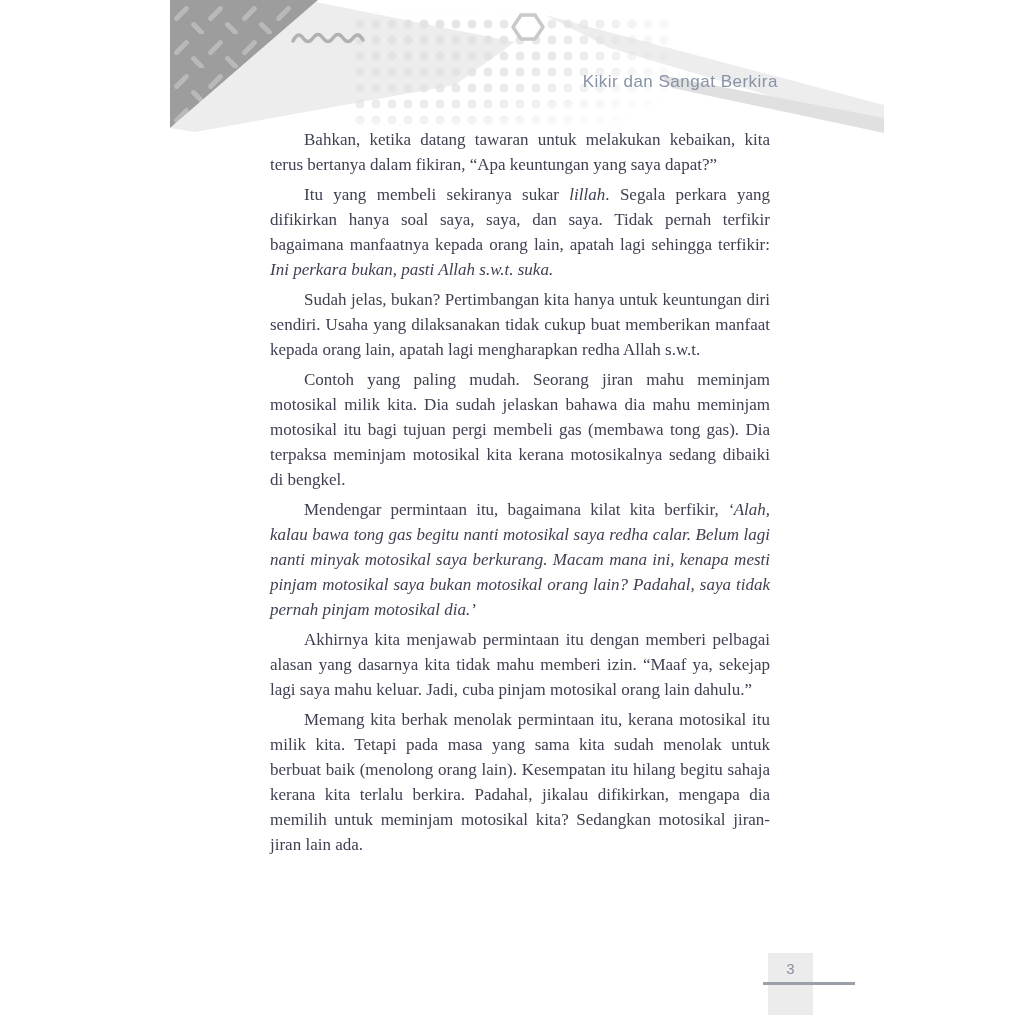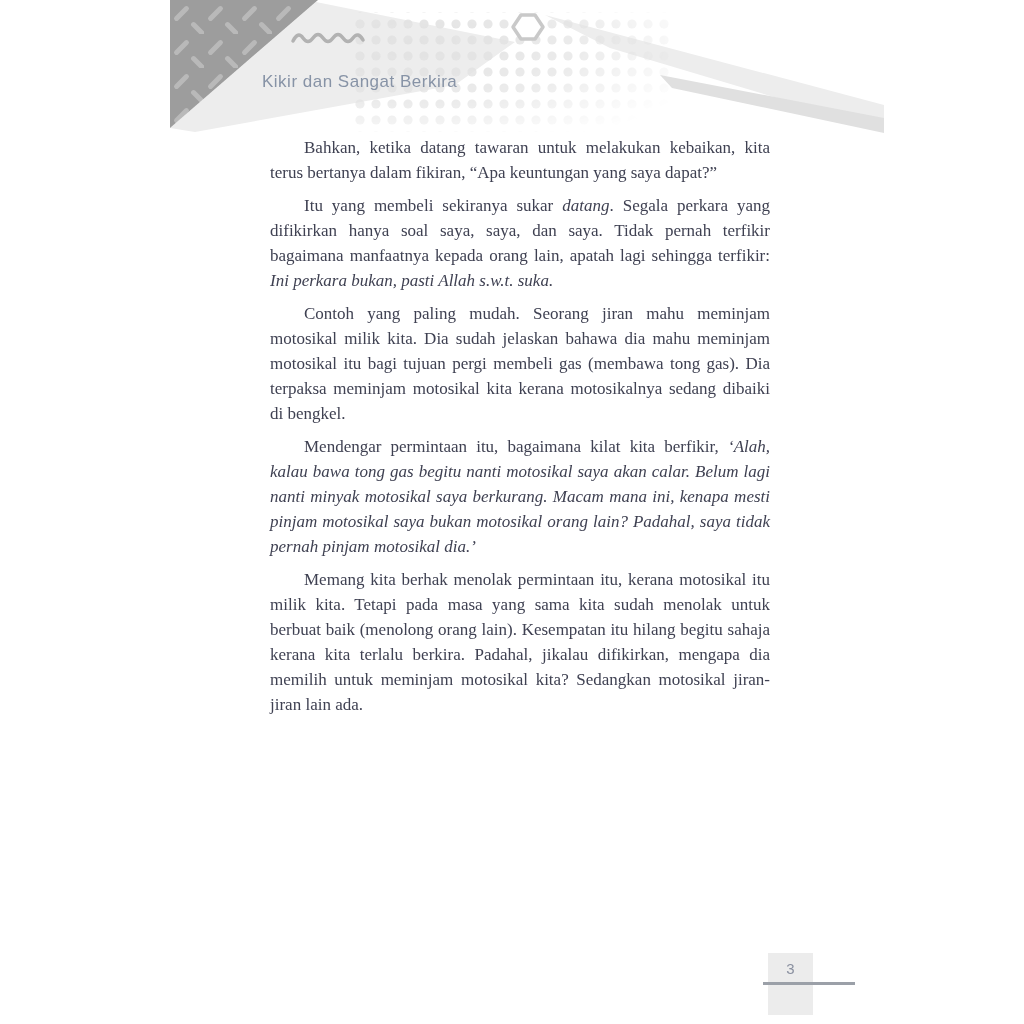--- a/index.html
+++ b/index.html
@@ -1,29 +1,29 @@
 <!DOCTYPE html>
 <html><head>
 <meta charset="utf-8">
 <style>
   html,body{margin:0;padding:0;background:#ffffff;}
   body{width:1024px;height:1024px;overflow:hidden;font-family:"Liberation Serif",serif;}
   .page{position:relative;width:1024px;height:1024px;background:#ffffff;}
   .decor-svg{position:absolute;top:0;left:0;z-index:1;}
   .chapter-title{
     position:absolute;top:72px;left:262px;width:516px;z-index:2;
-    text-align:left;font-family:"Liberation Sans",sans-serif;
+    text-align:right;font-family:"Liberation Sans",sans-serif;
     font-size:17px;font-weight:400;letter-spacing:0.5px;color:#8793a6;
   }
   .body-text{
     position:absolute;top:127px;left:270px;width:500px;z-index:2;
     font-size:17px;line-height:25px;color:#3f4152;
     text-align:justify;
   }
-  .para{margin:8px 0 5px 0;text-indent:34px;}
+  .para{margin:0 0 5px 0;text-indent:34px;}
   .para em{font-style:italic;}
   .footer-tab{
     position:absolute;left:768px;top:953px;width:45px;height:62px;
     background:#ececec;z-index:1;
   }
   .page-num{
     display:block;text-align:center;margin-top:7px;
     font-family:"Liberation Sans",sans-serif;font-size:15px;color:#8a90a0;
   }
   .footer-rule{
@@ -72,23 +72,25 @@
 
     <path d="M293,41 Q298,31 303,38 Q308,45 313,38 Q318,31 323,38 Q328,45 333,38 Q338,31 343,38 Q348,45 353,38 Q358,31 363,40" fill="none" stroke="#b2b2b2" stroke-width="3.5" stroke-linecap="round"></path>
 
     <polygon points="513,27 521,15 535,15 543,27 535,39 521,39" fill="#ffffff" stroke="#c9c9c9" stroke-width="3.5" stroke-linejoin="round"></polygon>
   </svg>
 
   <div class="chapter-title">Kikir dan Sangat Berkira</div>
 
   <div class="body-text">
       <p class="para"><span>Bahkan, ketika datang tawaran untuk melakukan kebaikan, kita terus bertanya dalam fikiran, “Apa keuntungan yang saya dapat?”</span></p>
-      <p class="para"><span>Itu yang membeli sekiranya sukar </span><em>datang</em><span>. Segala perkara yang difikirkan hanya soal saya, saya, dan saya. Tidak pernah terfikir bagaimana manfaatnya kepada orang lain, apatah lagi sehingga terfikir: </span><em>Ini perkara bukan, pasti Allah s.w.t. suka.</em></p>
+      <p class="para"><span>Itu yang membeli sekiranya sukar </span><em>lillah</em><span>. Segala perkara yang difikirkan hanya soal saya, saya, dan saya. Tidak pernah terfikir bagaimana manfaatnya kepada orang lain, apatah lagi sehingga terfikir: </span><em>Ini perkara bukan, pasti Allah s.w.t. suka.</em></p>
+      <p class="para"><span>Sudah jelas, bukan? Pertimbangan kita hanya untuk keuntungan diri sendiri. Usaha yang dilaksanakan tidak cukup buat memberikan manfaat kepada orang lain, apatah lagi mengharapkan redha Allah s.w.t.</span></p>
       <p class="para"><span>Contoh yang paling mudah. Seorang jiran mahu meminjam motosikal milik kita. Dia sudah jelaskan bahawa dia mahu meminjam motosikal itu bagi tujuan pergi membeli gas (membawa tong gas). Dia terpaksa meminjam motosikal kita kerana motosikalnya sedang dibaiki di bengkel.</span></p>
-      <p class="para"><span>Mendengar permintaan itu, bagaimana kilat kita berfikir, </span><em>‘Alah, kalau bawa tong gas begitu nanti motosikal saya akan calar. Belum lagi nanti minyak motosikal saya berkurang. Macam mana ini, kenapa mesti pinjam motosikal saya bukan motosikal orang lain? Padahal, saya tidak pernah pinjam motosikal dia.’</em></p>
+      <p class="para"><span>Mendengar permintaan itu, bagaimana kilat kita berfikir, </span><em>‘Alah, kalau bawa tong gas begitu nanti motosikal saya redha calar. Belum lagi nanti minyak motosikal saya berkurang. Macam mana ini, kenapa mesti pinjam motosikal saya bukan motosikal orang lain? Padahal, saya tidak pernah pinjam motosikal dia.’</em></p>
+      <p class="para"><span>Akhirnya kita menjawab permintaan itu dengan memberi pelbagai alasan yang dasarnya kita tidak mahu memberi izin. “Maaf ya, sekejap lagi saya mahu keluar. Jadi, cuba pinjam motosikal orang lain dahulu.”</span></p>
       <p class="para"><span>Memang kita berhak menolak permintaan itu, kerana motosikal itu milik kita. Tetapi pada masa yang sama kita sudah menolak untuk berbuat baik (menolong orang lain). Kesempatan itu hilang begitu sahaja kerana kita terlalu berkira. Padahal, jikalau difikirkan, mengapa dia memilih untuk meminjam motosikal kita? Sedangkan motosikal jiran-jiran lain ada.</span></p>
     </div>
 
   <div class="footer-tab">
     <span class="page-num">3</span>
   </div>
   <div class="footer-rule"></div>
 
 </div>
 

